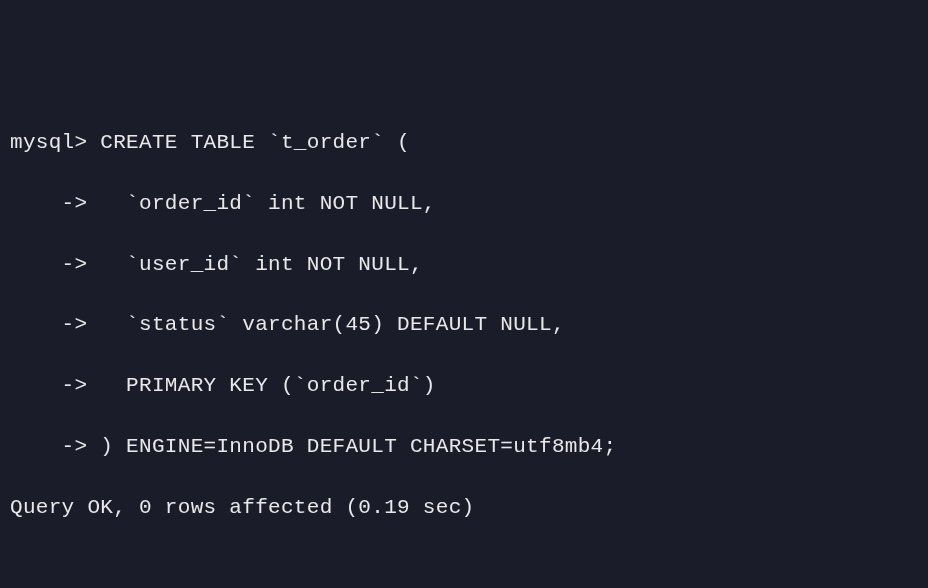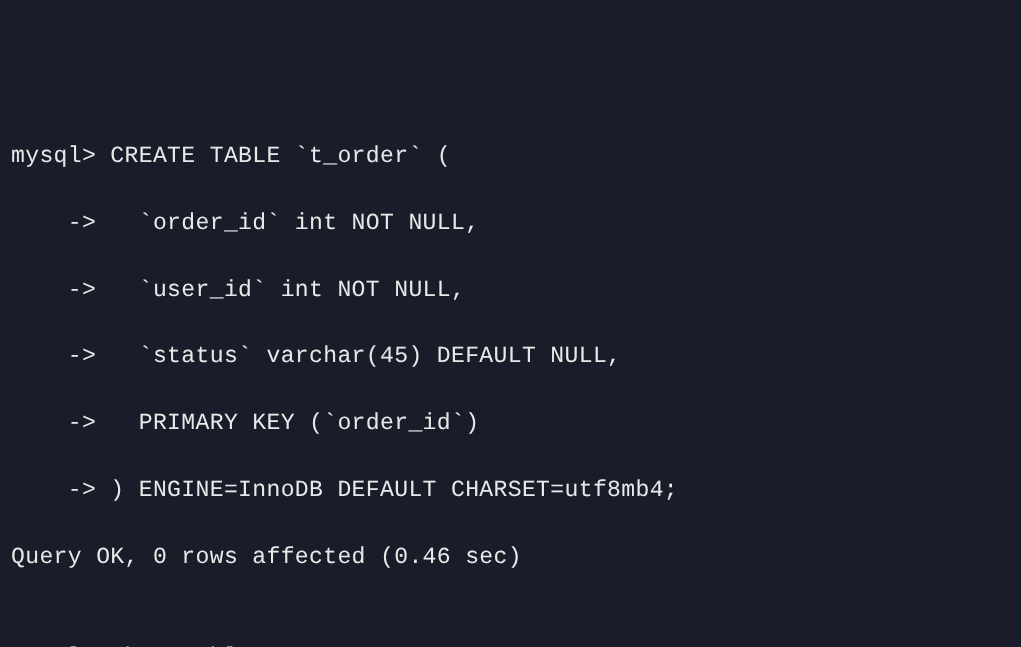--- a/index.html
+++ b/index.html
@@ -29,21 +29,21 @@
 <body>
 
 
 
 <span class="line">mysql&gt; CREATE TABLE `t_order` (</span>
 <span class="line">    -&gt;   `order_id` int NOT NULL,</span>
 <span class="line">    -&gt;   `user_id` int NOT NULL,</span>
 <span class="line">    -&gt;   `status` varchar(45) DEFAULT NULL,</span>
 <span class="line">    -&gt;   PRIMARY KEY (`order_id`)</span>
 <span class="line">    -&gt; ) ENGINE=InnoDB DEFAULT CHARSET=utf8mb4;</span>
-<span class="line">Query OK, 0 rows affected (0.46 sec)</span>
+<span class="line">Query OK, 0 rows affected (0.19 sec)</span>
 <span class="line"></span>
 <span class="line">mysql&gt; show tables;</span>
 
 
 
 
 
 
 
 

